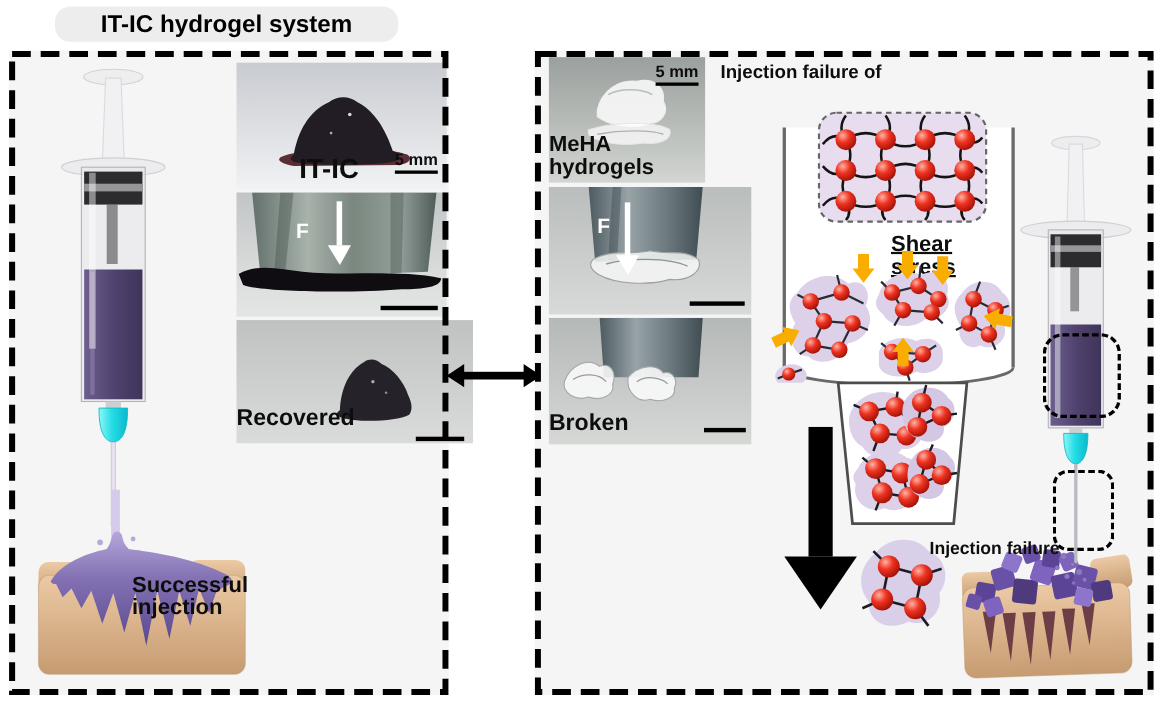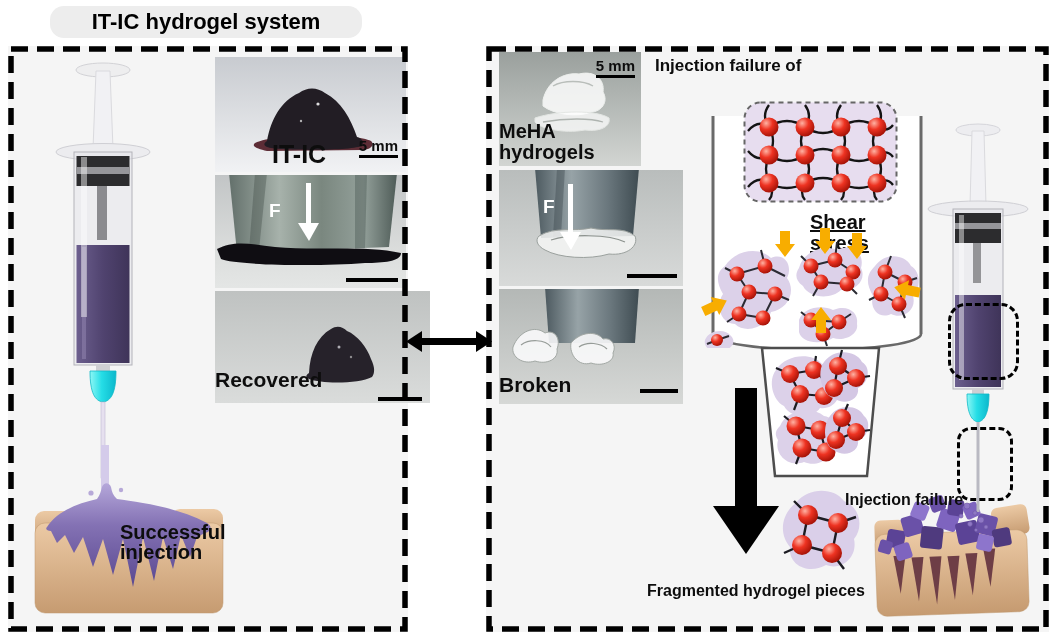--- a/index.html
+++ b/index.html
@@ -356,21 +356,20 @@
         <path d="M40,32 L70,40 M40,32 L34,62 M70,40 L64,70 M34,62 L64,70 M70,40 L88,34 M40,32 L26,18 M64,70 L76,86 M34,62 L16,70"></path>
       </g>
   <g fill="url(#redg)">
         <circle cx="40" cy="32" r="10"></circle>
         <circle cx="70" cy="40" r="10"></circle>
         <circle cx="34" cy="62" r="10"></circle>
         <circle cx="64" cy="70" r="10"></circle>
       </g>
 </svg>
 
-<div class="lbl center" style="left:647px;top:583px;width:218px;font-size:16px;">Fragmented hydrogel pieces</div>
 
 <svg class="abs" style="left:866px;top:492px;" width="172" height="132" viewBox="0 0 172 132">
   <g transform="rotate(-2 86 80)">
     <rect x="10" y="26" width="30" height="26" rx="6" fill="url(#tang)"></rect>
     <rect x="128" y="16" width="36" height="30" rx="6" fill="url(#tang)" transform="rotate(-7 146 31)"></rect>
     <rect x="10" y="40" width="152" height="82" rx="10" fill="url(#tang)" stroke="#bf9a70" stroke-opacity="0.5"></rect>
     <g fill="#6e3e46">
       <polygon points="28,62 40,62 34,100"></polygon>
           <polygon points="46,64 58,64 52,108"></polygon>
           <polygon points="64,64 76,64 70,112"></polygon>

